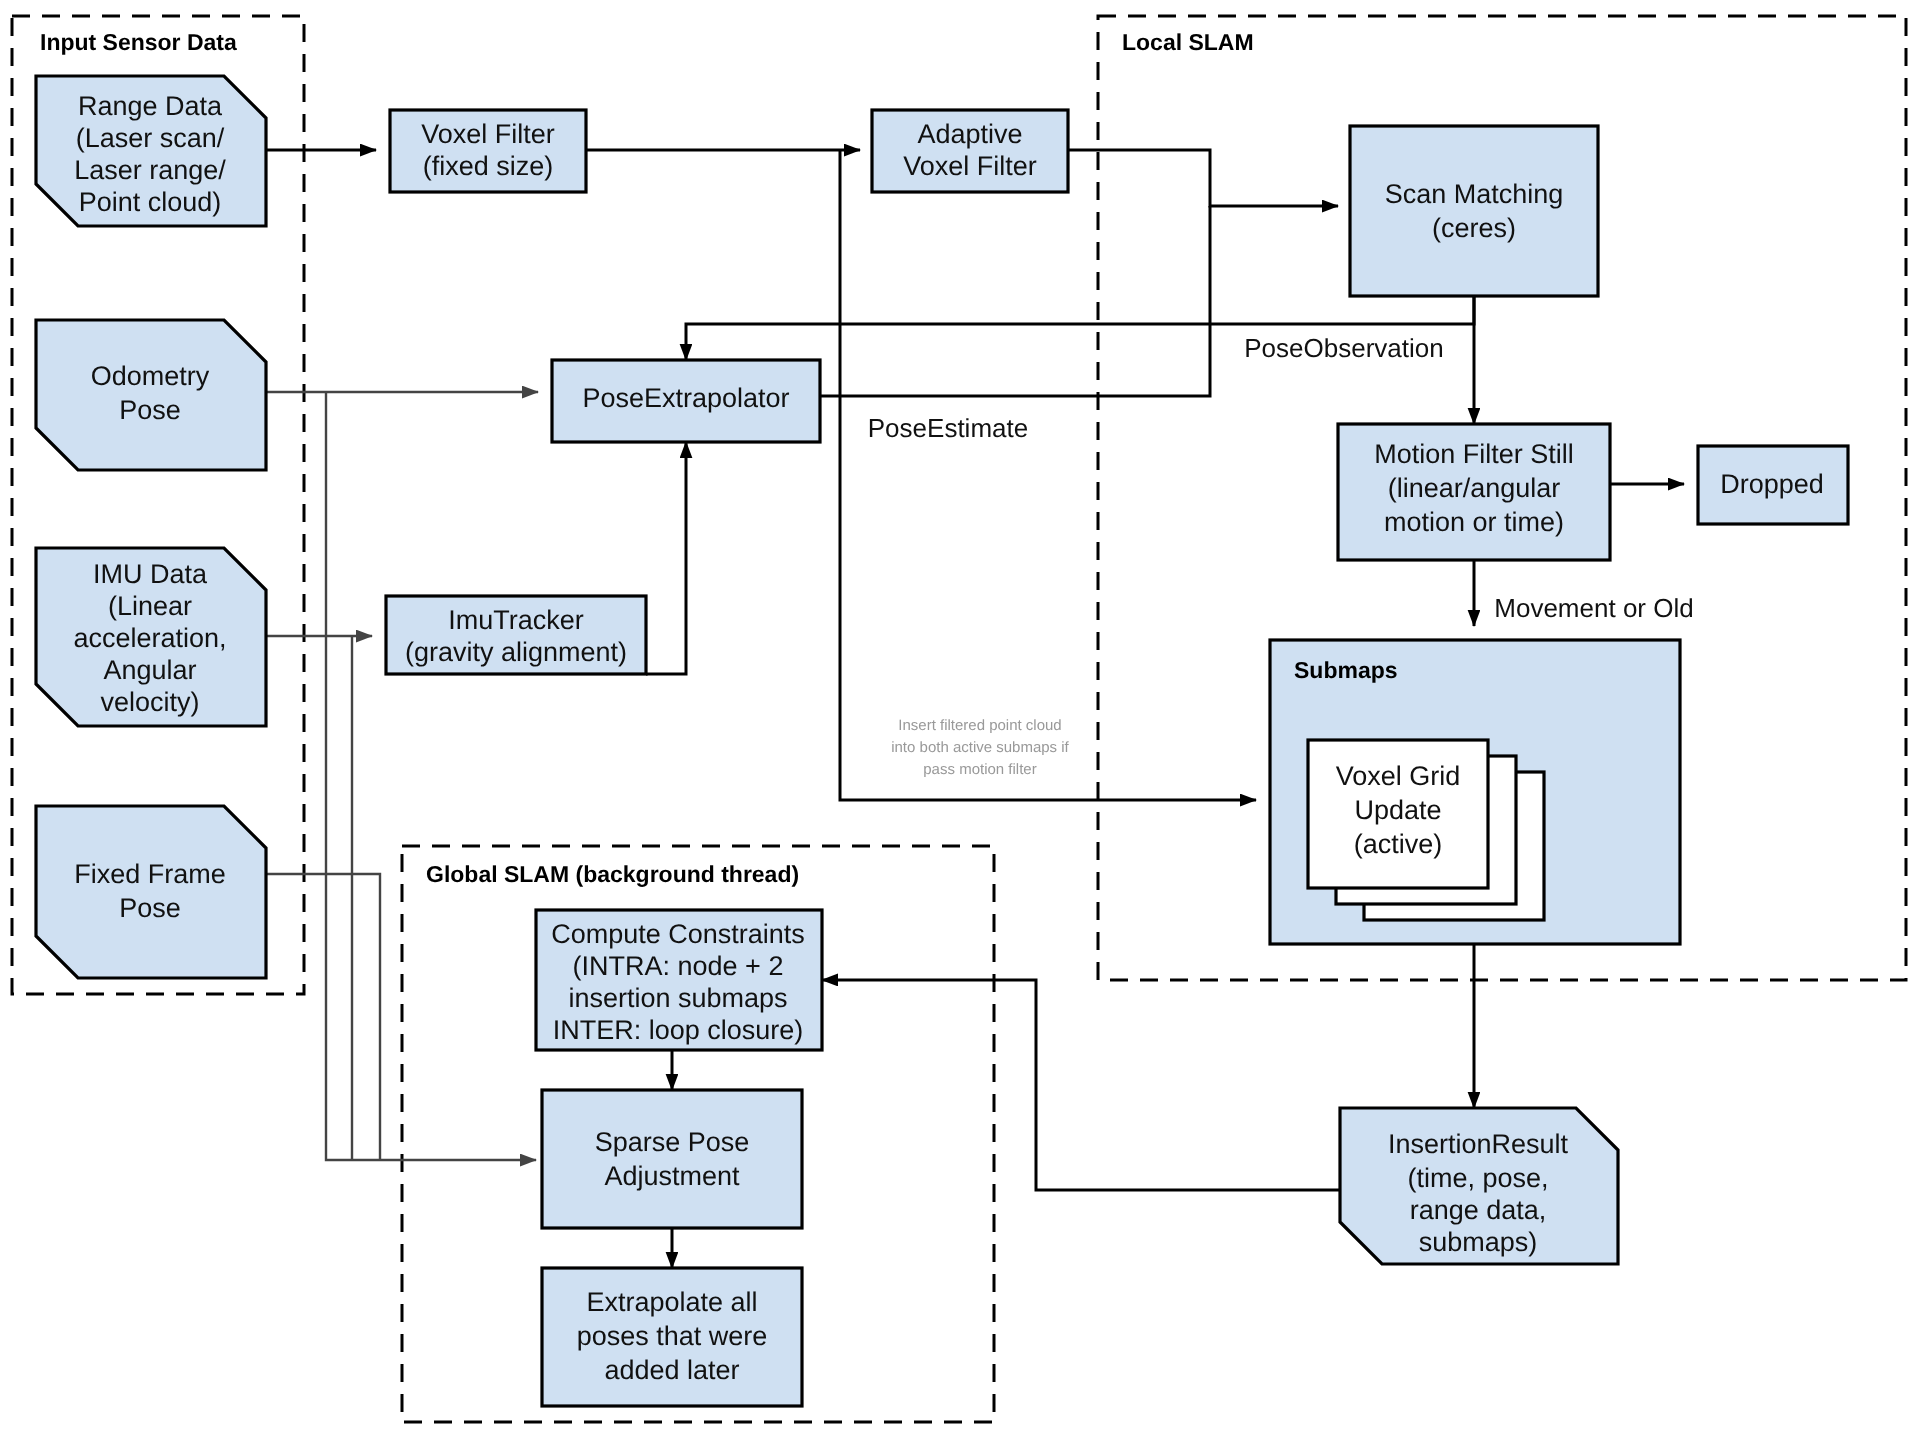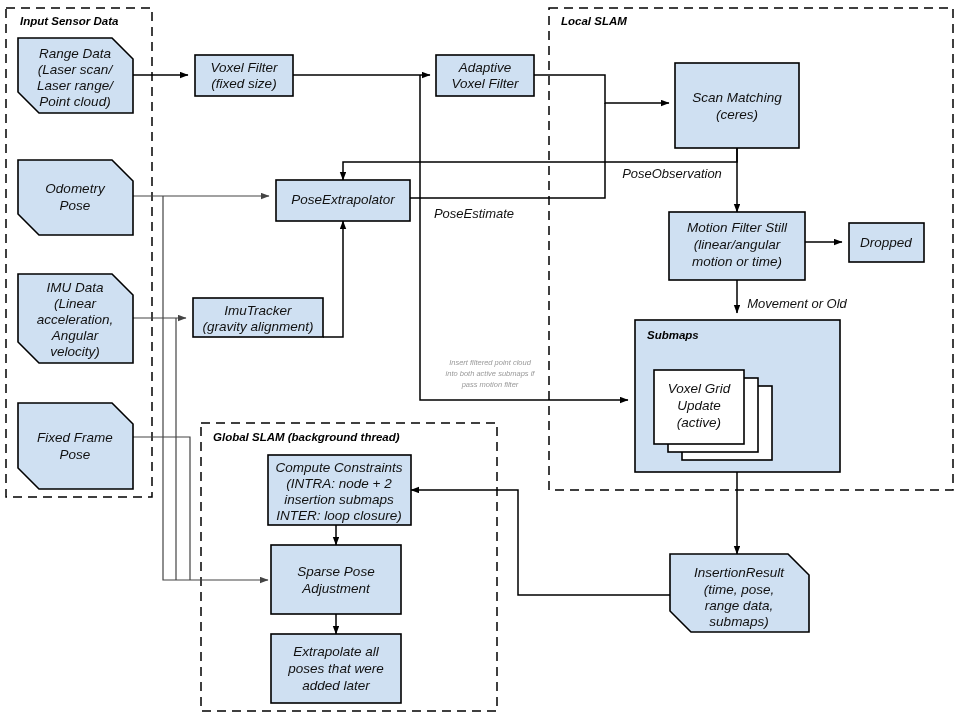--- a/index.html
+++ b/index.html
@@ -1,18 +1,18 @@
 <!DOCTYPE html>
 <html><head>
 <meta charset="utf-8">
 <style>
   html,body{margin:0;padding:0;background:#ffffff;}
   body{width:960px;height:720px;overflow:hidden;
        font-family:"Liberation Sans","DejaVu Sans",sans-serif;}
-  #stage{position:relative;width:960px;height:720px;font-style:italic;}
+  #stage{position:relative;width:960px;height:720px;}
   svg{position:absolute;left:0;top:0;width:960px;height:720px;}
   .node-rect{fill:#cfe0f2;stroke:#000000;stroke-width:1.6;}
   .node-white{fill:#ffffff;stroke:#000000;stroke-width:1.6;}
   .group-box{fill:none;stroke:#000000;stroke-width:1.5;stroke-dasharray:9 6;}
   .submap-box{fill:#cfe0f2;stroke:#000000;stroke-width:1.6;}
   .edge{fill:none;stroke:#000000;stroke-width:1.5;}
   .edge-thin{fill:none;stroke:#444444;stroke-width:1.2;}
   .lbl{font-size:13.5px;fill:#111111;text-anchor:middle;dominant-baseline:middle;}
   .lbl-grp{font-size:11.5px;font-weight:bold;fill:#000000;text-anchor:start;dominant-baseline:middle;}
   .lbl-edge{font-size:13px;fill:#111111;text-anchor:middle;dominant-baseline:middle;}

